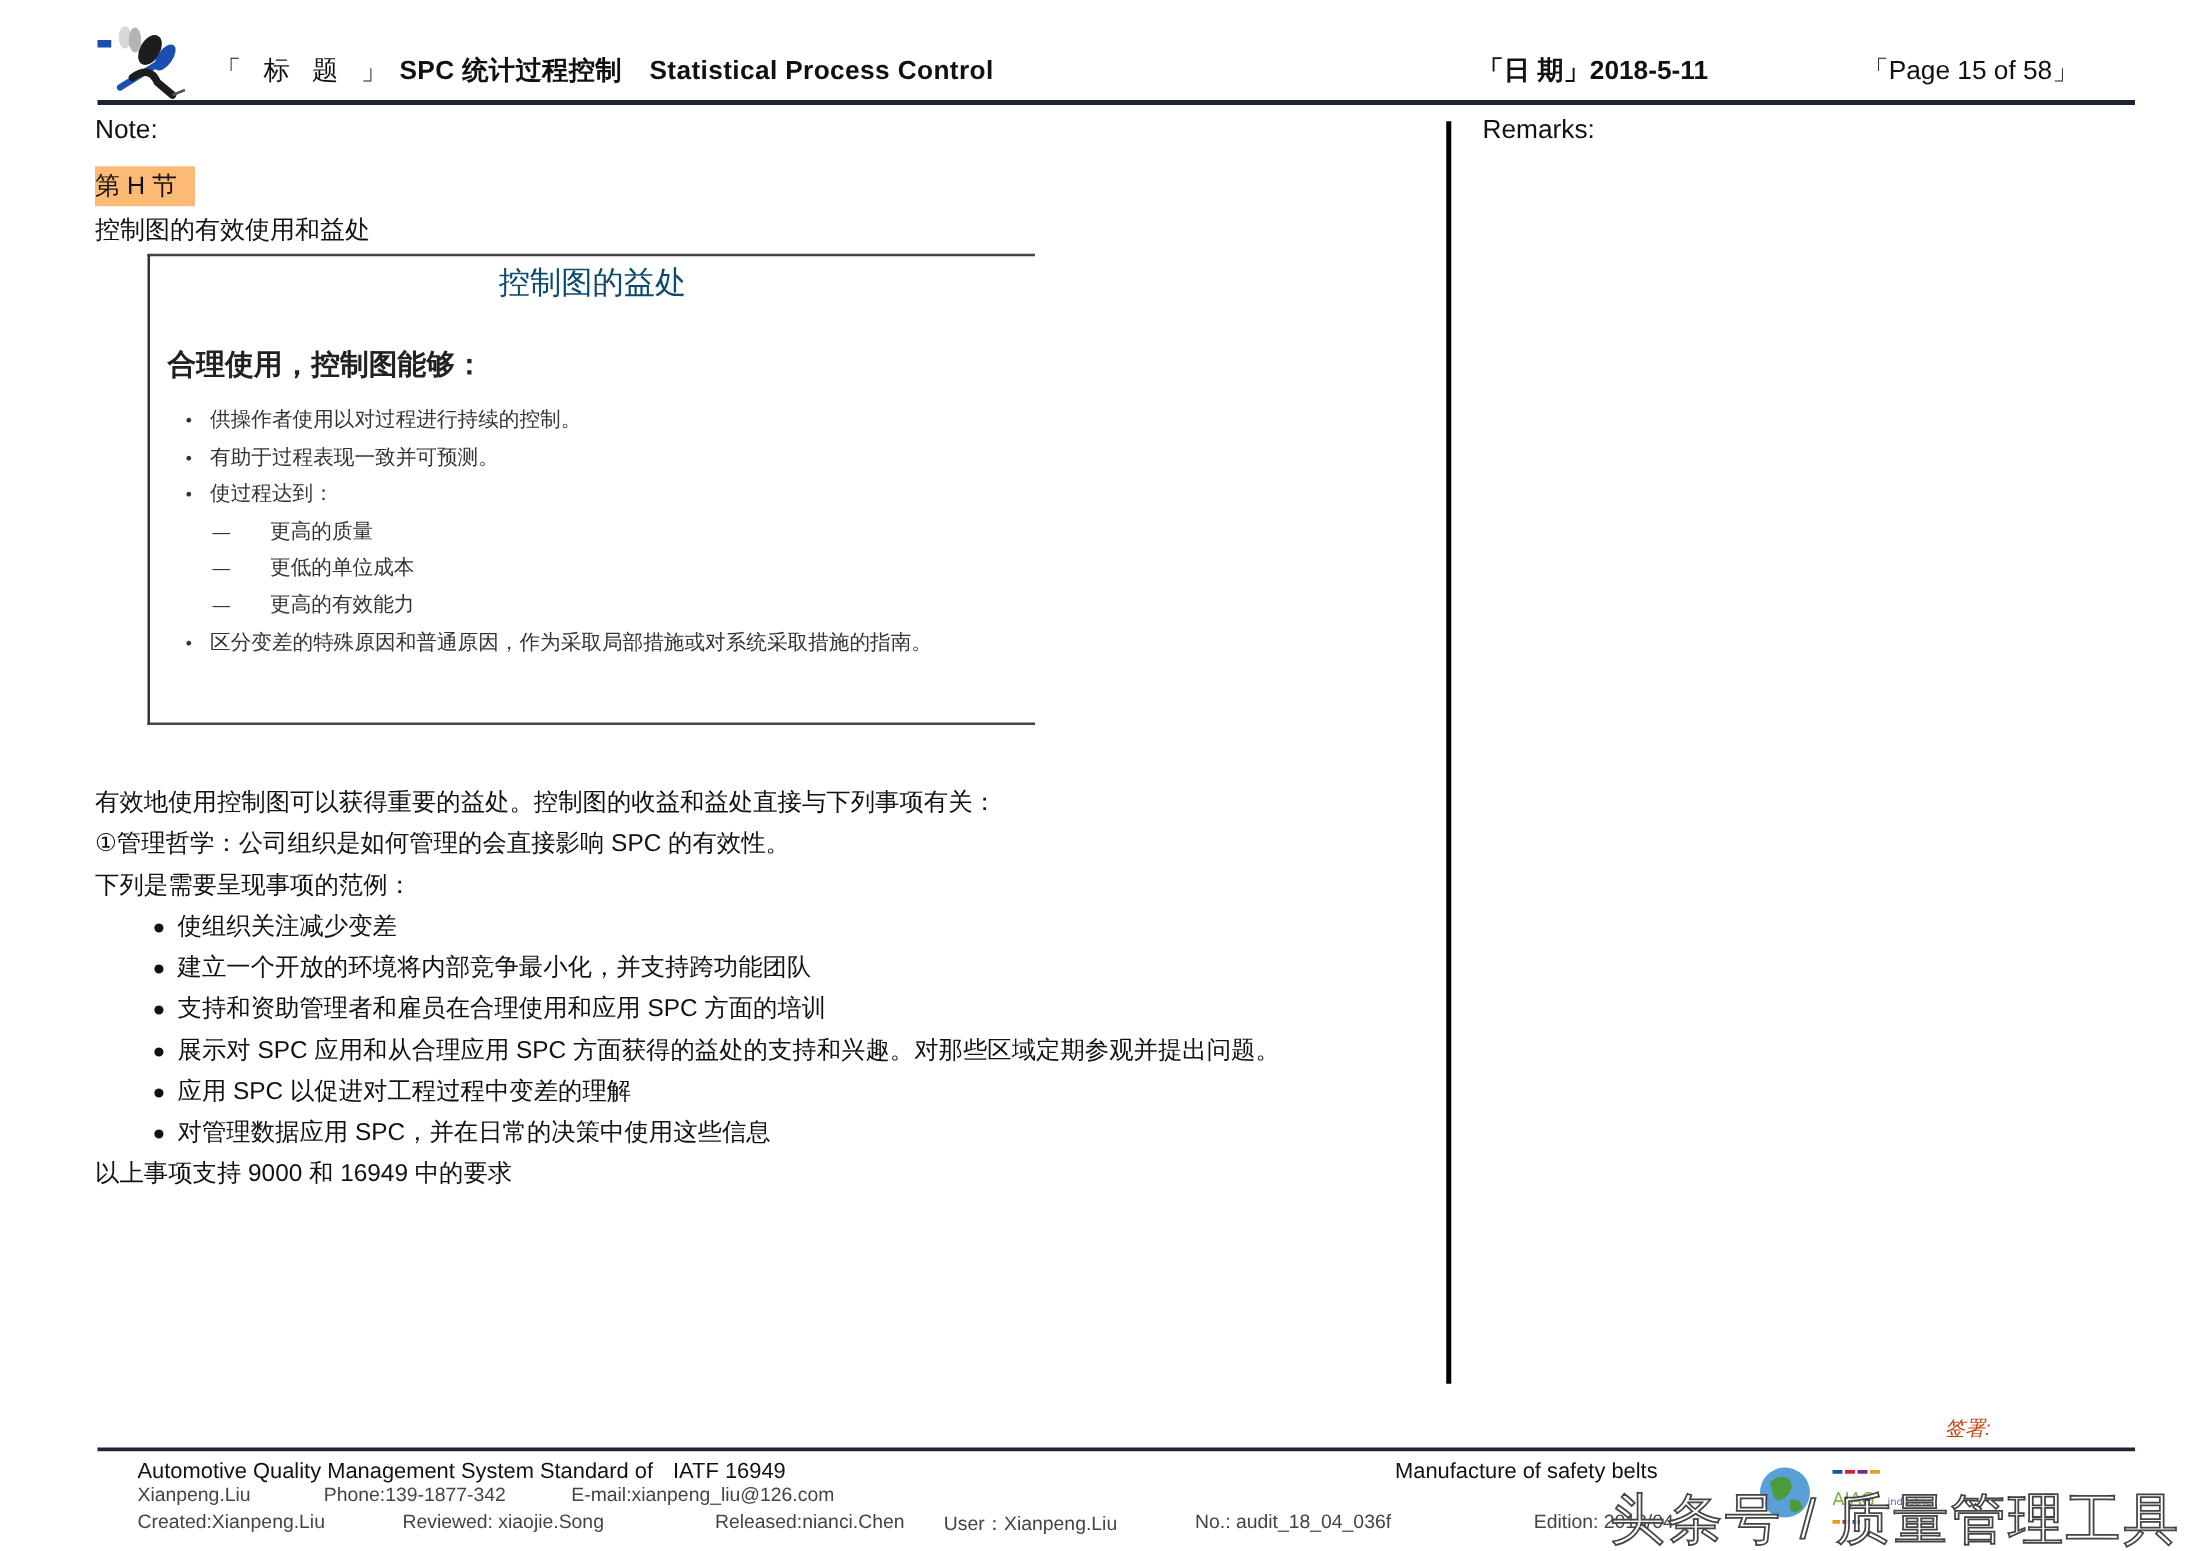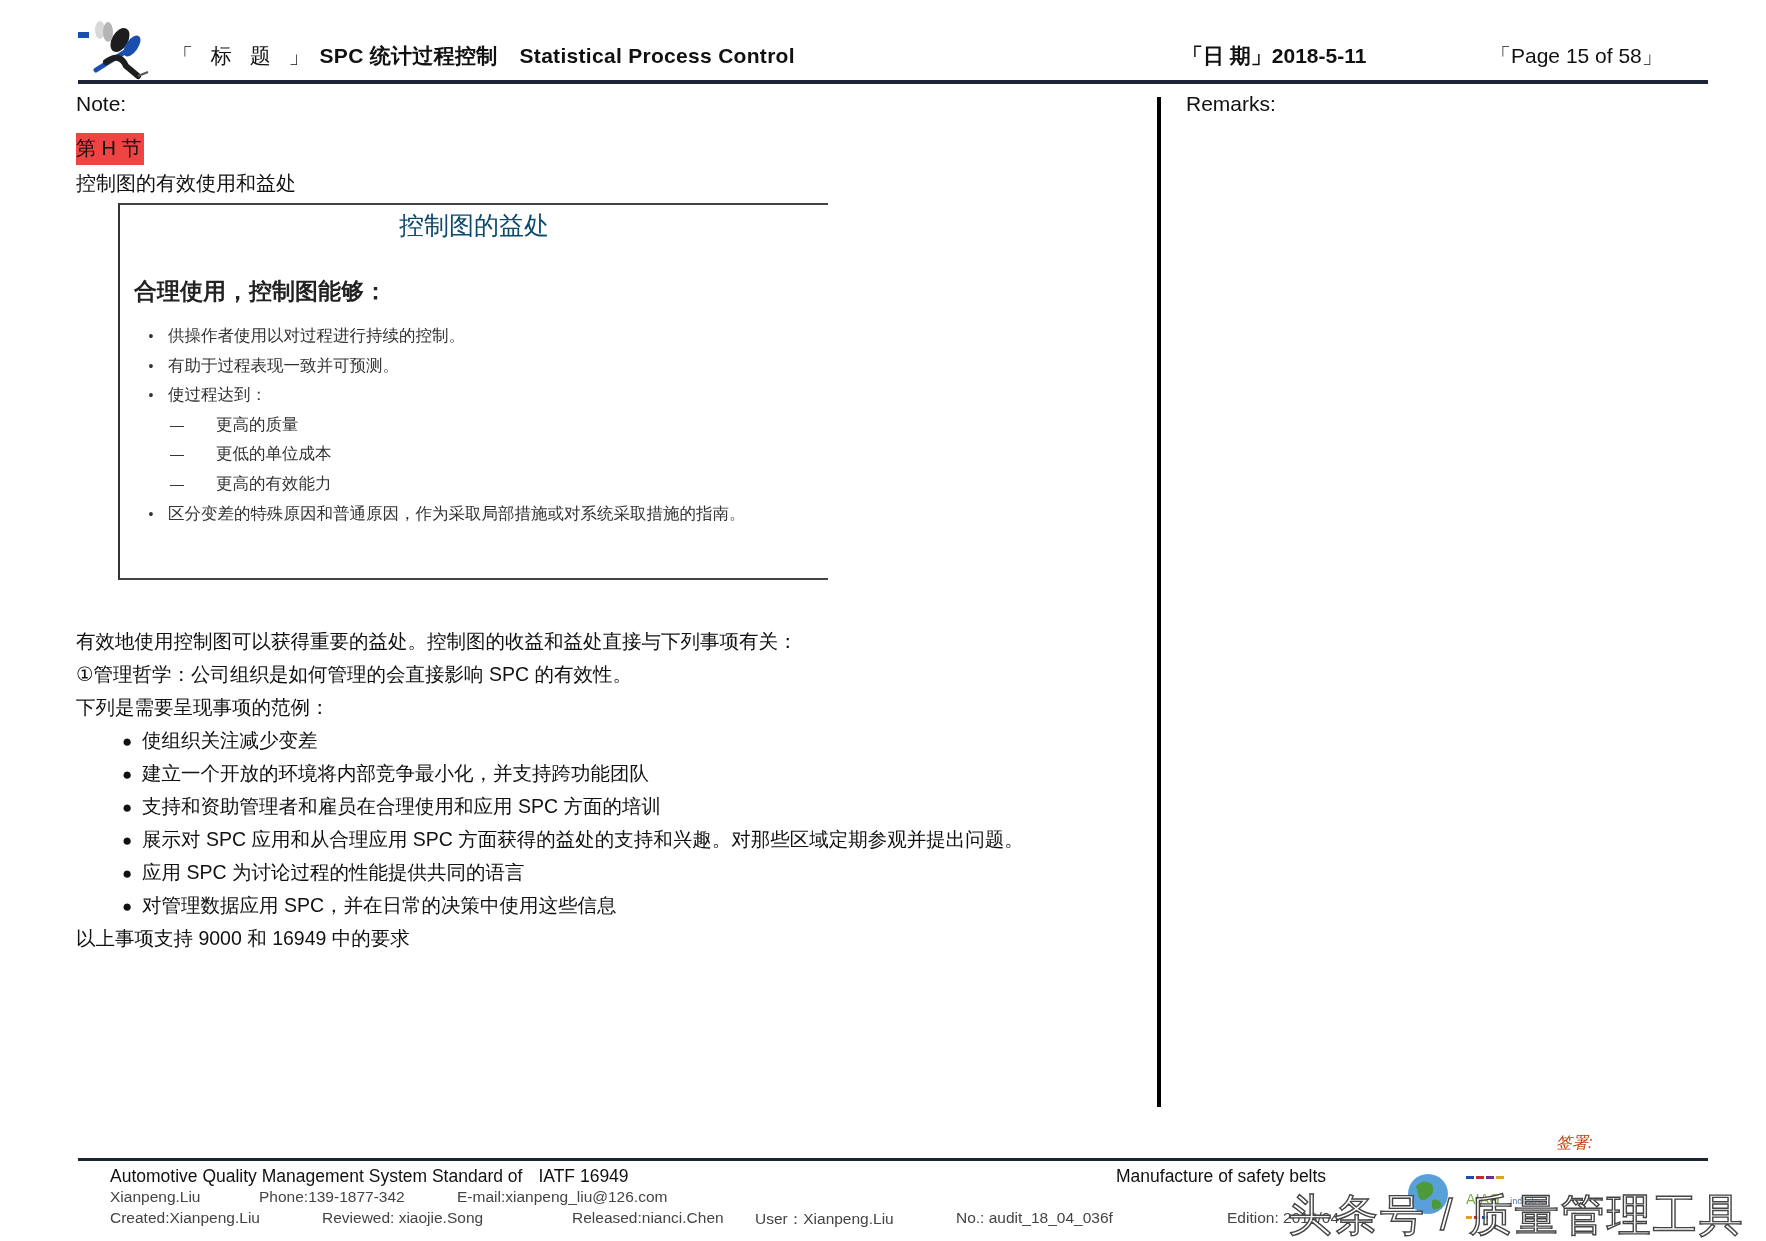--- a/index.html
+++ b/index.html
@@ -11,21 +11,21 @@
   .hdr-title { left: 172px; top: 42px; font-size: 21px; font-weight: bold; letter-spacing: 0.3px; white-space: nowrap; }
   .hdr-title .lbl { font-weight: normal; margin-right: 4px; letter-spacing: 6px; }
   .hdr-title .en { margin-left: 22px; }
   .hdr-date { left: 1182px; top: 42px; font-size: 21px; font-weight: bold; white-space: nowrap; }
   .hdr-page { left: 1490px; top: 42px; font-size: 21px; white-space: nowrap; }
   .hdr-line { left: 78px; top: 80px; width: 1630px; height: 4px; background: #1c2536; }
   
   .divider { left: 1157px; top: 97px; width: 4px; height: 1010px; background: #000; }
   .note-lbl { left: 76px; top: 92px; font-size: 21px; }
   .remarks-lbl { left: 1186px; top: 92px; font-size: 21px; }
-  .section-tag { left: 76px; top: 133px; font-size: 20px; background: #ef4444; padding: 2px 2px 3px 0; }
+  .section-tag { left: 76px; top: 133px; font-size: 20px; background: #fdba74; padding: 2px 14px 3px 0; }
   .subtitle { left: 76px; top: 170px; font-size: 20px; }
   
   .box { left: 118px; top: 203px; width: 708px; height: 373px; border-left: 2px solid #333;
          border-top: 2px solid #444; border-bottom: 2px solid #444; }
   .box-title { position: absolute; left: 0; right: 0; top: 4px; text-align: center; font-size: 25px; color: #0c4a6e; }
   .box-heading { position: absolute; left: 14px; top: 71px; font-size: 23px; font-weight: bold; color: #222; }
   .box-list { position: absolute; left: 14px; top: 120px; margin: 0; padding: 0; list-style: none; }
   .box-list li { height: 29.6px; font-size: 16.5px; color: #333; white-space: nowrap; position: relative; }
   .box-list li .mark { display: inline-block; width: 34px; text-align: center; font-size: 14px; }
   .box-list li.sub .mark { width: 46px; padding-left: 36px; text-align: left; box-sizing: content-box; }
@@ -92,21 +92,21 @@
 </div>
 
 <div class="abs body">
   <div class="line">有效地使用控制图可以获得重要的益处。控制图的收益和益处直接与下列事项有关：</div>
   <div class="line">①管理哲学：公司组织是如何管理的会直接影响 SPC 的有效性。</div>
   <div class="line">下列是需要呈现事项的范例：</div>
   <div class="line bul"><span class="dot">●</span><span>使组织关注减少变差</span></div>
   <div class="line bul"><span class="dot">●</span><span>建立一个开放的环境将内部竞争最小化，并支持跨功能团队</span></div>
   <div class="line bul"><span class="dot">●</span><span>支持和资助管理者和雇员在合理使用和应用 SPC 方面的培训</span></div>
   <div class="line bul"><span class="dot">●</span><span>展示对 SPC 应用和从合理应用 SPC 方面获得的益处的支持和兴趣。对那些区域定期参观并提出问题。</span></div>
-  <div class="line bul"><span class="dot">●</span><span>应用 SPC 为讨论过程的性能提供共同的语言</span></div>
+  <div class="line bul"><span class="dot">●</span><span>应用 SPC 以促进对工程过程中变差的理解</span></div>
   <div class="line bul"><span class="dot">●</span><span>对管理数据应用 SPC，并在日常的决策中使用这些信息</span></div>
   <div class="line">以上事项支持 9000 和 16949 中的要求</div>
 </div>
 
 <div class="abs sign">签署:</div>
 <div class="abs ftr-line"></div>
 <div class="abs ftr-main">
   <span>Automotive Quality Management System Standard of</span><span class="std">IATF 16949</span>
 </div>
 <div class="abs ftr-mfg">Manufacture of safety belts</div>

